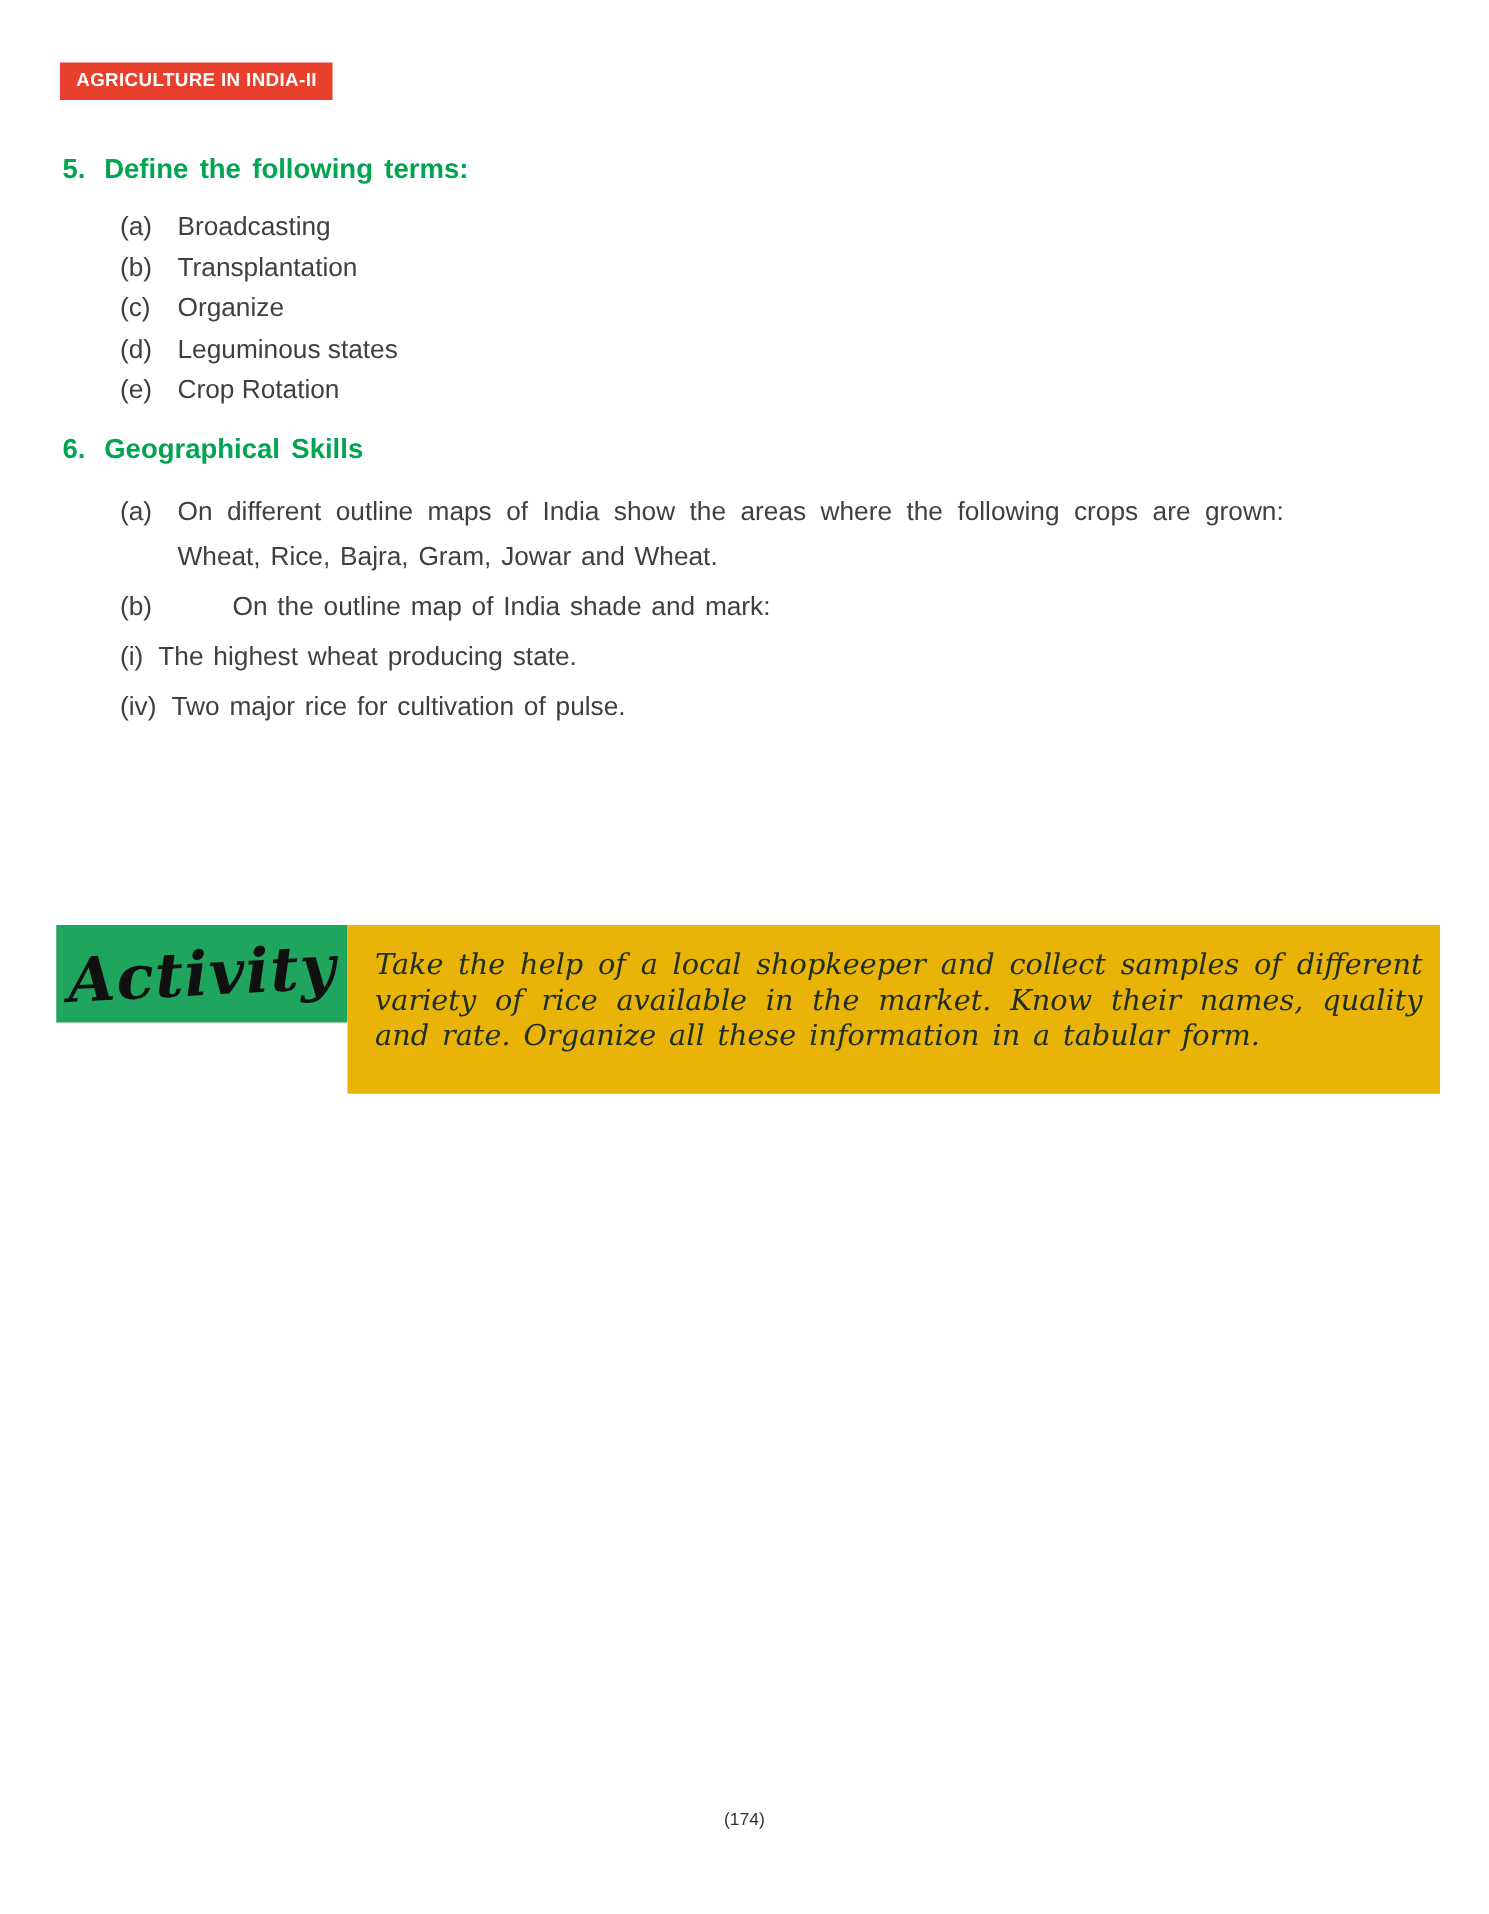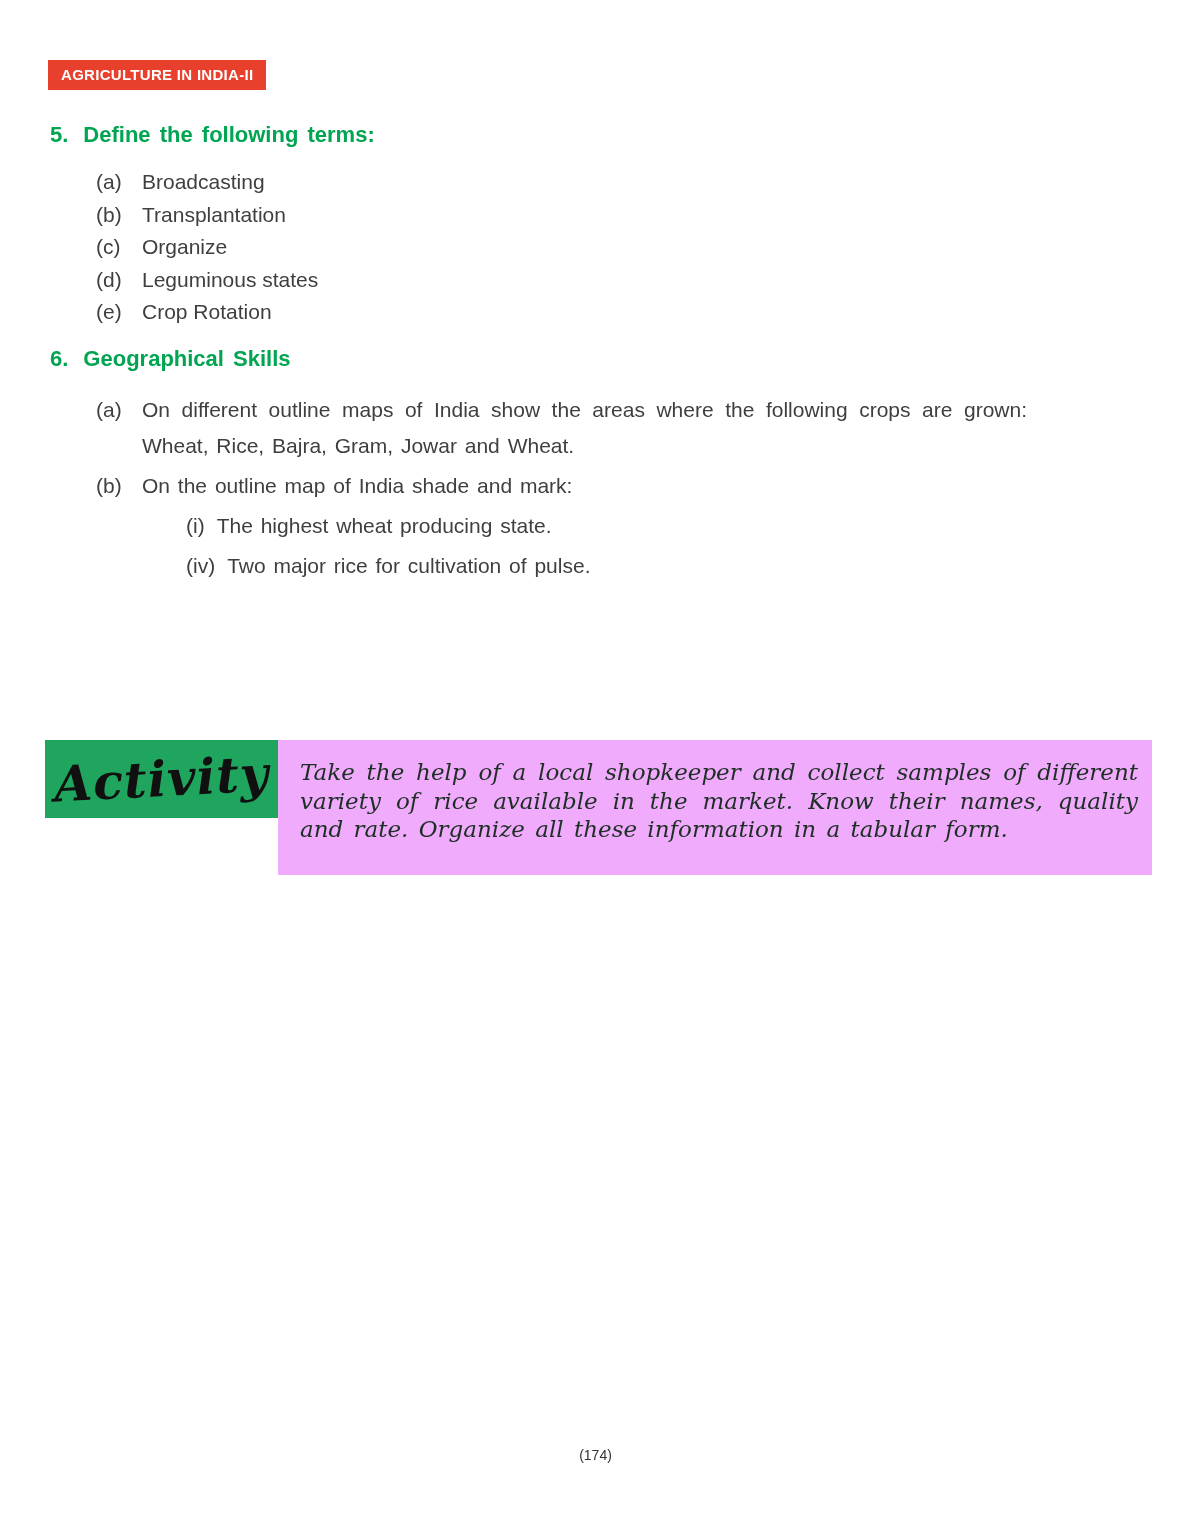--- a/index.html
+++ b/index.html
@@ -11,21 +11,21 @@
     background: #ffffff;
     font-family: "Liberation Sans", sans-serif;
     color: #3d3d3d;
     overflow: hidden;
   }
 
   
   .badge {
     position: absolute;
     left: 48px;
-    top: 60px;
+    top: 50px;
     background: #e8402c;
     color: #ffffff;
     font-weight: bold;
     font-size: 15px;
     letter-spacing: 0.3px;
     padding: 6px 13px 7px 13px;
   }
 
   
   .q-section { position: absolute; left: 50px; }
@@ -47,23 +47,23 @@
     line-height: 32.5px;
     color: #3f3f3f;
   }
   .item-label { flex: 0 0 46px; }
   .item-text { flex: 0 1 auto; }
 
   
   .sec6 .item-list { margin-top: 20px; }
   .sec6 .item-row { line-height: 36px; margin-bottom: 4px; }
   .sec6 .item-text { width: 885px; text-align: justify; word-spacing: 2px; }
-  .sec6 .item-row.no-justify .item-text { text-align: left; width: auto; }
+  .sec6 .item-row.no-justify .item-text { text-align: left; width: auto; margin-left: 44px; }
 
-  .sub-list { margin-left: 90px; margin-top: 6px; }
+  .sub-list { margin-top: 6px; }
   .sub-row {
     font-size: 21px;
     line-height: 32px;
     margin-bottom: 7.5px;
     color: #3f3f3f;
     word-spacing: 2px;
   }
   .sub-label { margin-right: 12px; }
 
   
@@ -89,21 +89,21 @@
     font-style: italic;
     font-size: 49px;
     color: #101010;
     transform: rotate(-3deg);
     letter-spacing: 1px;
     white-space: nowrap;
   }
   .activity-panel {
     width: 874px;
     min-height: 135px;
-    background: #f0abfc;
+    background: #eab308;
     padding: 18px 14px 30px 22px;
   }
   .activity-text {
     font-family: "DejaVu Serif", serif;
     font-style: italic;
     font-size: 23px;
     line-height: 28.5px;
     color: #1d2e24;
     text-align: justify;
     word-spacing: 3px;

